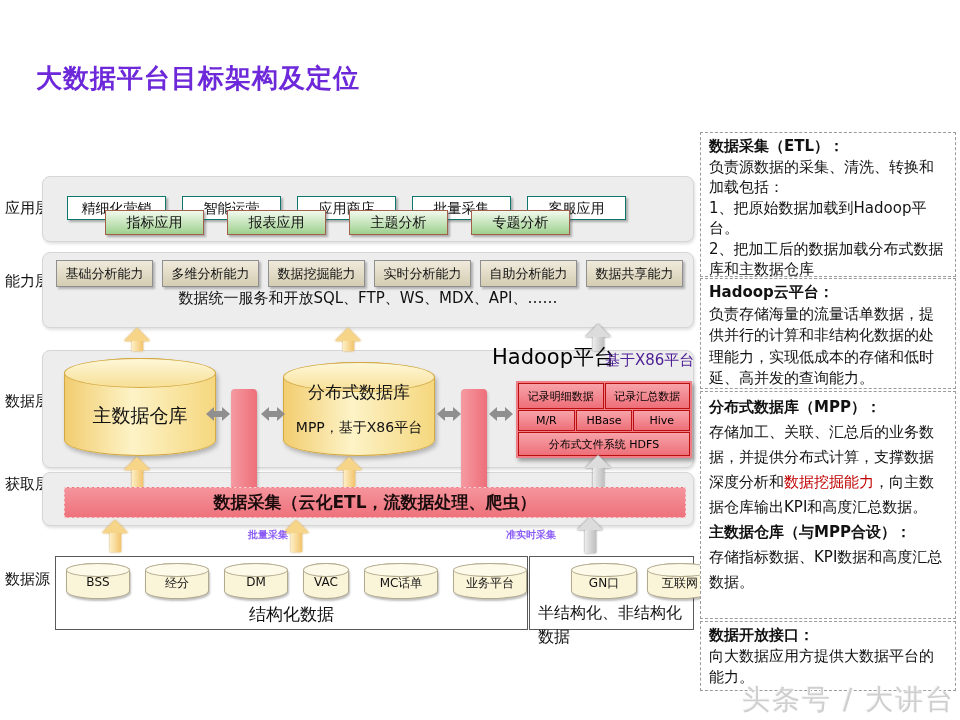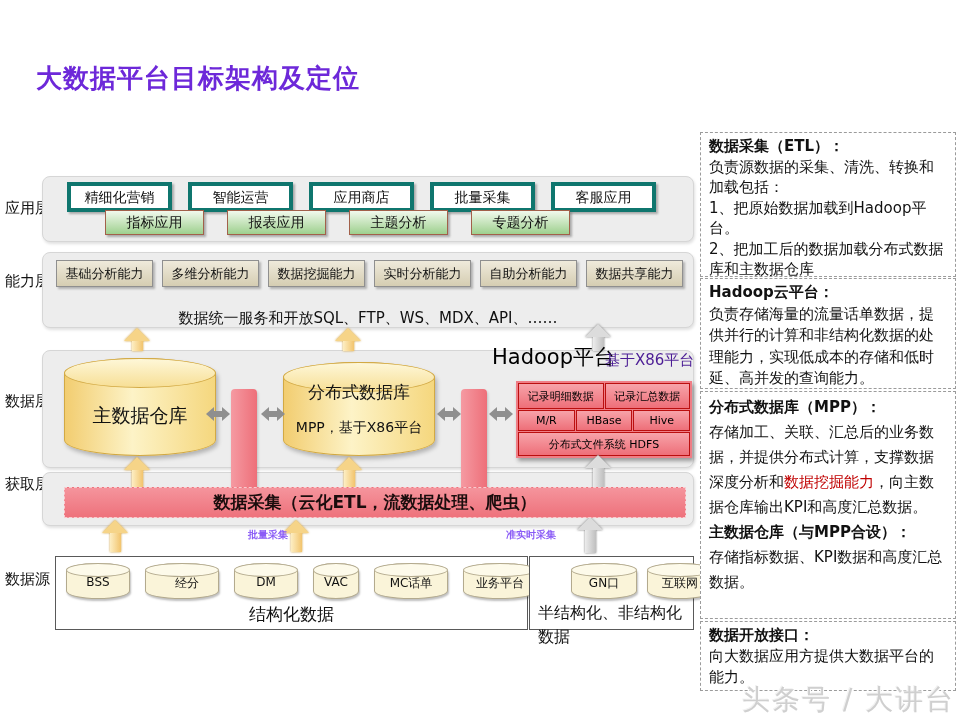--- a/index.html
+++ b/index.html
@@ -7,27 +7,27 @@
        font-family:"DejaVu Sans","Liberation Sans",sans-serif;color:#111;}
   
   #page-title{position:absolute;left:36px;top:44px;font-size:26px;font-weight:bold;letter-spacing:1px;color:#6d28d9;}
   
   .lbl{position:absolute;left:5px;font-size:15px;color:#111;}
   
   .panel{position:absolute;left:42px;width:650px;background:#ededed;border:1px solid #d6d6d6;
          border-radius:8px;box-shadow:1px 2px 3px rgba(0,0,0,.12);}
   
   .row{position:absolute;display:flex;}
-  .wbox{width:97px;height:22px;background:#fff;border:4px solid #0f766e;box-shadow:2px 2px 2px rgba(90,90,90,.45);
-        font-size:14px;text-align:center;line-height:22px;}
+  .wbox{width:97px;height:22px;background:#fff;border:1px solid #0f766e;box-shadow:2px 2px 2px rgba(90,90,90,.45);
+        font-size:14px;text-align:center;line-height:22px;margin-top:14px;}
   .gbox{width:97px;height:23px;background:linear-gradient(#f1f9ed,#9ed08e);border:1px solid #a2604a;
         box-shadow:2px 2px 2px rgba(90,90,90,.45);font-size:14px;text-align:center;line-height:23px;}
   .tanbox{width:95px;height:25px;background:linear-gradient(#efeadb,#d5cdb2);border:1px solid #8f8f8f;
         box-shadow:2px 2px 2px rgba(90,90,90,.4);font-size:13px;text-align:center;line-height:25px;}
-  .service{position:absolute;left:0;top:56px;width:100%;text-align:center;font-size:15px;color:#111;}
+  .service{position:absolute;left:0;top:36px;width:100%;text-align:center;font-size:15px;color:#111;}
   
   .cyl{position:absolute;border:1px solid #d2a944;border-radius:50%/16px;
        background:linear-gradient(90deg,#f2cd70,#fdf3c7 45%,#f5d77e);box-shadow:2px 3px 4px rgba(0,0,0,.25);z-index:2;}
   .cyl::before{content:"";position:absolute;left:-1px;right:-1px;top:-1px;height:30px;border:1px solid #d2a944;
        border-radius:50%;background:linear-gradient(#fef7d8,#f7df96);box-sizing:border-box;}
   .cyl .t{position:relative;display:block;text-align:center;z-index:1;}
   .cyl-sm{position:relative;border:1px solid #b3aa8e;border-radius:50%/8px;background:#faf4d9;height:34px;
        box-shadow:1px 2px 2px rgba(0,0,0,.25);}
   .cyl-sm::before{content:"";position:absolute;left:-1px;right:-1px;top:-1px;height:14px;border:1px solid #b3aa8e;
        border-radius:50%;background:#fdfaea;box-sizing:border-box;}
@@ -200,21 +200,21 @@
 <div class="uar gray" style="left:577px;top:517px;height:36px;">
     <i class="head"></i>
     <i class="shaft"></i>
   </div>
 
 <div class="srcbox" style="left:55px;top:556px;width:471px;height:72px;">
   <div class="row" style="left:10px;top:6px;gap:15px;">
     <div class="cyl-sm" style="width:62px;">
         <span class="t">BSS</span>
       </div>
-    <div class="cyl-sm" style="width:62px;padding-left:10px;">
+    <div class="cyl-sm" style="width:62px;">
         <span class="t">经分</span>
       </div>
     <div class="cyl-sm" style="width:62px;">
         <span class="t">DM</span>
       </div>
     <div class="cyl-sm" style="width:44px;">
         <span class="t">VAC</span>
       </div>
     <div class="cyl-sm" style="width:72px;">
         <span class="t">MC话单</span>

